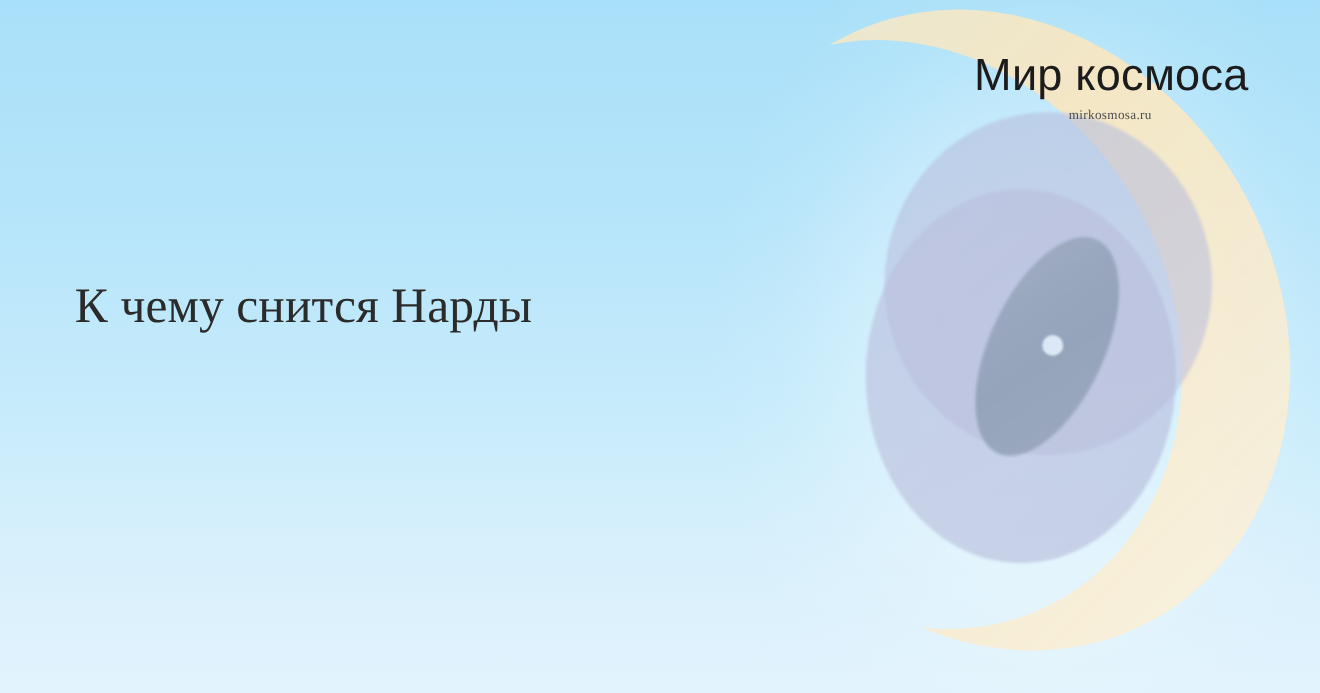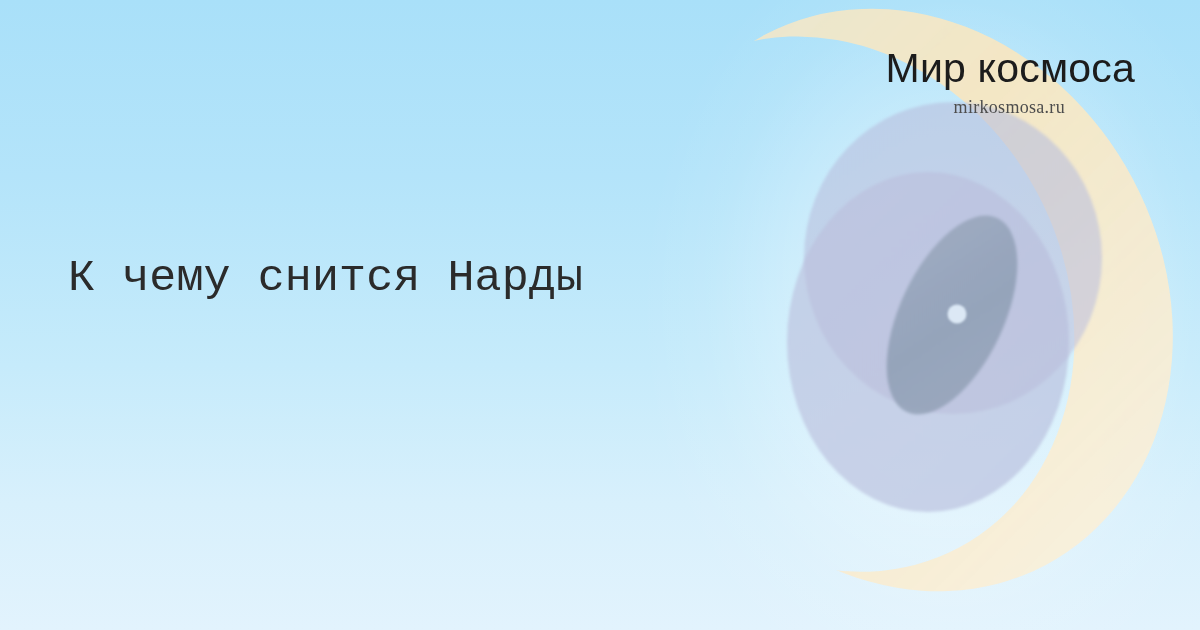--- a/index.html
+++ b/index.html
@@ -58,35 +58,35 @@
     font-weight: 400;
     letter-spacing: 0.2px;
     color: #1c1c1c;
     white-space: nowrap;
   }
   #logo-url {
     display: block;
     margin-top: 9px;
     margin-right: 2px;
     font-family: "Liberation Serif", "DejaVu Serif", serif;
-    font-size: 18px;
+    font-size: 12px;
     font-weight: 400;
     letter-spacing: 0.3px;
     color: #4d4d4d;
     white-space: nowrap;
   }
 
   
   #headline {
     position: absolute;
     left: 68px;
     top: 252px;
     width: 620px;
     margin: 0;
-    font-family: Liberation Mono, monospace;
+    font-family: Liberation Serif, serif;
     font-size: 45px;
     font-weight: 400;
     line-height: 1.18;
     letter-spacing: 0.1px;
     color: #2b2b2b;
   }
 </style>
 </head>
 <body>
 

